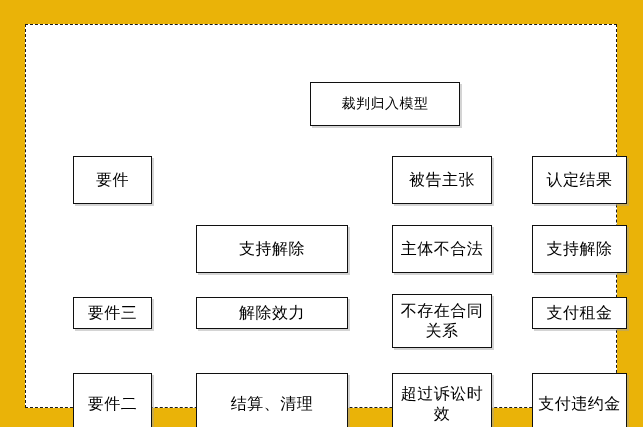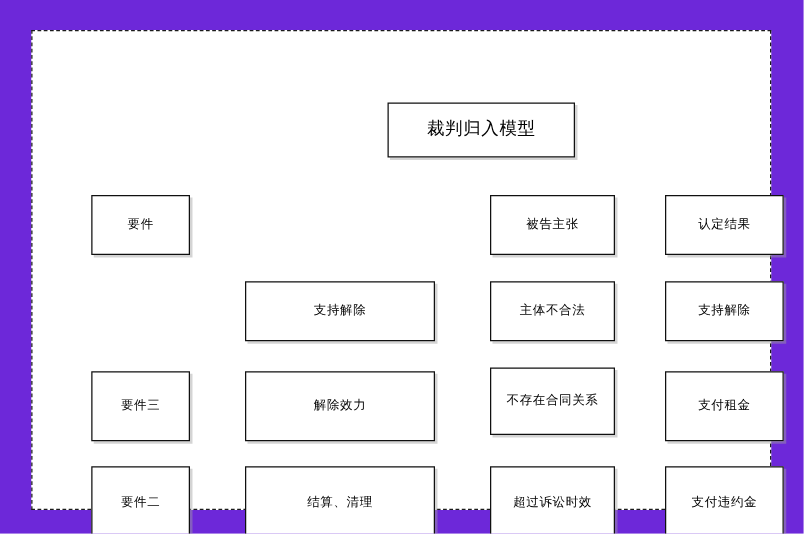--- a/index.html
+++ b/index.html
@@ -7,21 +7,21 @@
     padding: 0;
     background: #ffffff;
   }
   body {
     font-family: "DejaVu Sans", "Liberation Sans", sans-serif;
   }
   #canvas {
     position: relative;
     width: 643px;
     height: 427px;
-    background: #6d28d9;
+    background: #eab308;
     overflow: hidden;
   }
   
   #outer-frame {
     position: absolute;
     left: 25px;
     top: 24px;
     width: 592px;
     height: 384px;
     border: 1.5px dashed #1b1b1b;
@@ -33,21 +33,21 @@
     position: absolute;
     box-sizing: border-box;
     background: #ffffff;
     border: 1.5px solid #101010;
     box-shadow: 2px 2px 0 0 rgba(160,160,160,0.45);
     display: flex;
     align-items: center;
     justify-content: center;
     text-align: center;
     color: #000000;
-    font-size: 10px;
+    font-size: 16px;
     line-height: 1.25;
     letter-spacing: 0.5px;
     padding: 2px 4px;
   }
   .node.title-node {
     font-size: 14px;
   }
   .node .node-label {
     display: block;
     width: 100%;
@@ -59,21 +59,21 @@
   .n-title { left: 284px; top: 57px;  width: 150px; height: 44px; }
 
   
   .c1 { left: 47px;  width: 79px;  }
   .c2 { left: 170px; width: 152px; }
   .c3 { left: 366px; width: 100px; align-items: center; }
   .c4 { left: 506px; width: 95px;  }
 
   .r1 { top: 131px; height: 48px; }
   .r2 { top: 200px; height: 48px; }
-  .r3 { top: 272px; height: 56px; }
+  .r3 { top: 272px; height: 32px; }
   .r4 { top: 348px; height: 61px; }
 
   .r3.c3 { top: 269px; height: 54px; }
 </style>
 </head>
 <body>
 
 <div id="canvas">
 
   <div id="outer-frame">

